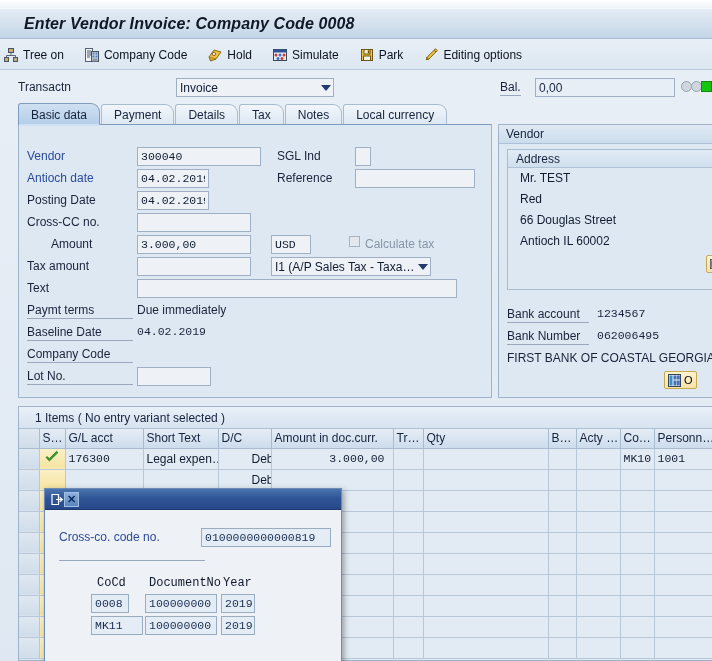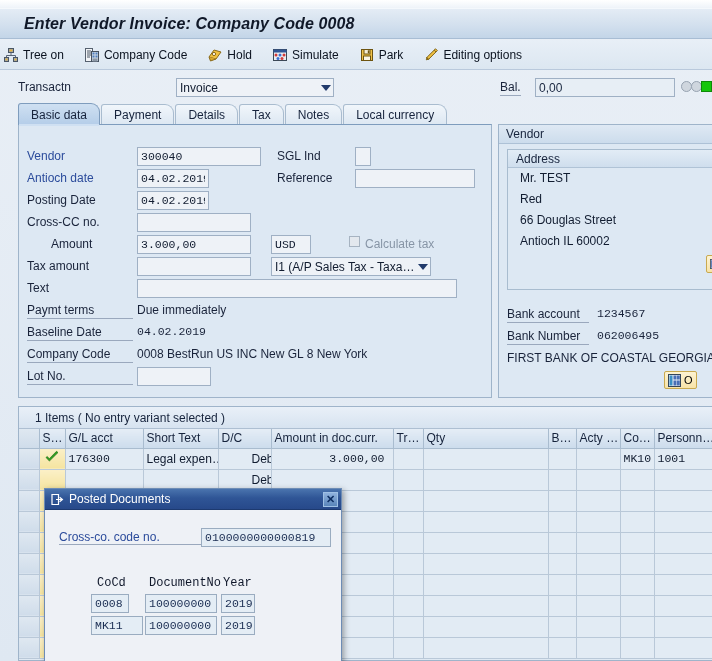--- a/index.html
+++ b/index.html
@@ -372,21 +372,20 @@
     <span class="lbl" style="position:absolute;left:8px;top:156px;">Text</span>
     <input class="inp" style="position: absolute; left: 118px; top: 154px; width: 320px;" value="">
 
     <span class="lbl lbl-ul" style="position:absolute;left:8px;top:178px;width:106px;">Paymt terms</span>
     <span class="lbl" style="position:absolute;left:118px;top:178px;">Due immediately</span>
 
     <span class="lbl lbl-ul" style="position:absolute;left:8px;top:200px;width:106px;">Baseline Date</span>
     <span class="lbl" style="position:absolute;left:118px;top:200px;font-family:'Liberation Mono',monospace;font-size:11.5px;">04.02.2019</span>
 
     <span class="lbl lbl-ul" style="position:absolute;left:8px;top:222px;width:106px;">Company Code</span>
-    <span class="lbl" style="position:absolute;left:118px;top:222px;white-space:nowrap;">0008 BestRun US INC New GL 8 New York</span>
 
     <span class="lbl lbl-ul" style="position:absolute;left:8px;top:244px;width:106px;">Lot No.</span>
     <input class="inp" style="position: absolute; left: 118px; top: 242px; width: 74px;" value="">
   </div>
 
   <div class="vpanel">
     <div class="vhdr">Vendor</div>
 
     <div class="addrbox">
       <div class="addrhdr">Address</div>
@@ -616,25 +615,24 @@
       </tbody>
     </table>
   </div>
 
   <div class="modal">
     <div class="modal-tb">
       <svg width="13" height="13" viewBox="0 0 13 13">
         <path d="M1 1.5h6.5v10H1z" fill="none" stroke="#ffffff" stroke-width="1.2"></path>
         <path d="M5 6.5h6M8.6 4.2L11.4 6.5 8.6 8.8" fill="none" stroke="#ffffff" stroke-width="1.2"></path>
       </svg>
-      <span class="mt">Posted Documents</span>
       <span class="modal-x">✕</span>
     </div>
     <div class="modal-body">
-      <span class="mlabel" style="position:absolute;left:14px;top:20px;border-bottom:1px solid #9aa8bd;padding-bottom:0;width:146px;">Cross-co. code no.</span>
+      <span class="mlabel" style="position:absolute;left:14px;top:20px;border-bottom:1px solid #9aa8bd;padding-bottom:16px;width:146px;">Cross-co. code no.</span>
       <div class="mcell" style="position:absolute;left:156px;top:18px;width:130px;">0100000000000819</div>
 
       <span class="mhead" style="position:absolute;left:52px;top:66px;">CoCd</span>
       <span class="mhead" style="position:absolute;left:104px;top:66px;">DocumentNo</span>
       <span class="mhead" style="position:absolute;left:178px;top:66px;">Year</span>
 
       <div class="mcell" style="position:absolute;left:46px;top:84px;width:38px;">0008</div>
       <div class="mcell" style="position:absolute;left:100px;top:84px;width:72px;">100000000</div>
       <div class="mcell" style="position:absolute;left:176px;top:84px;width:34px;">2019</div>
 

